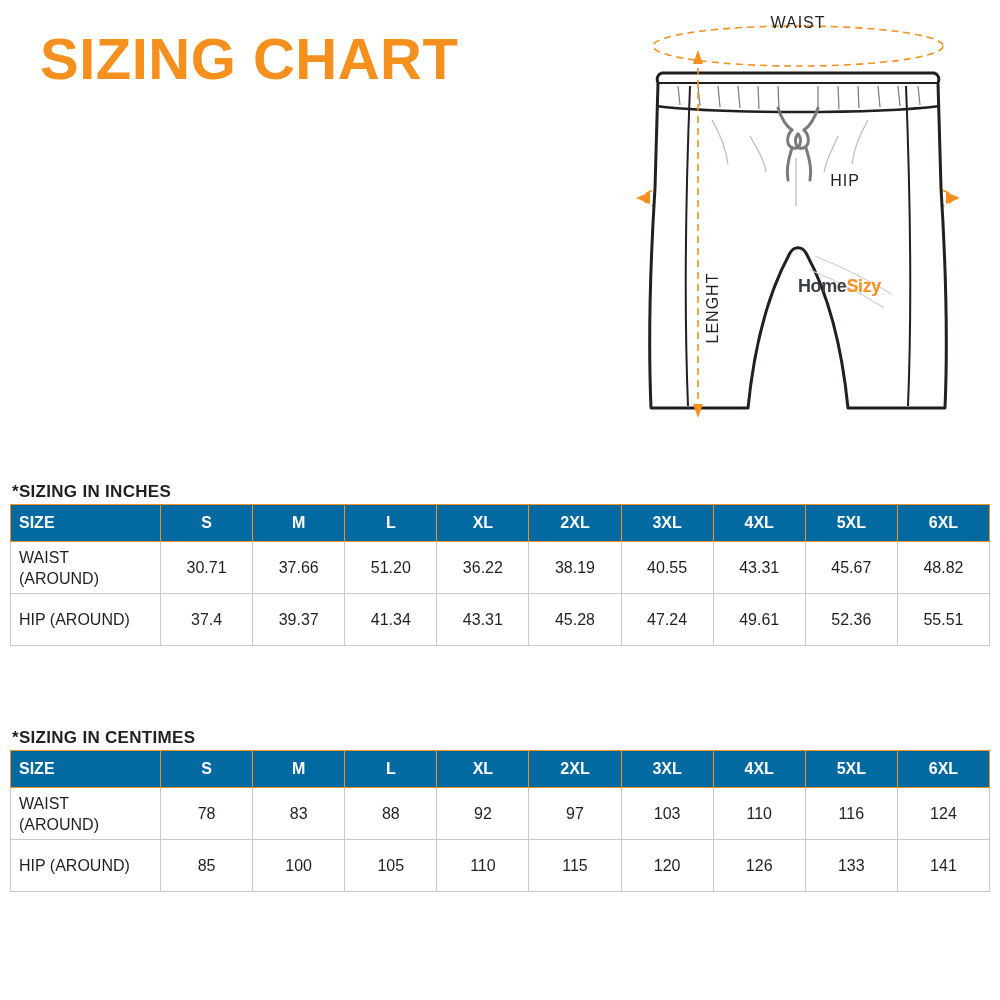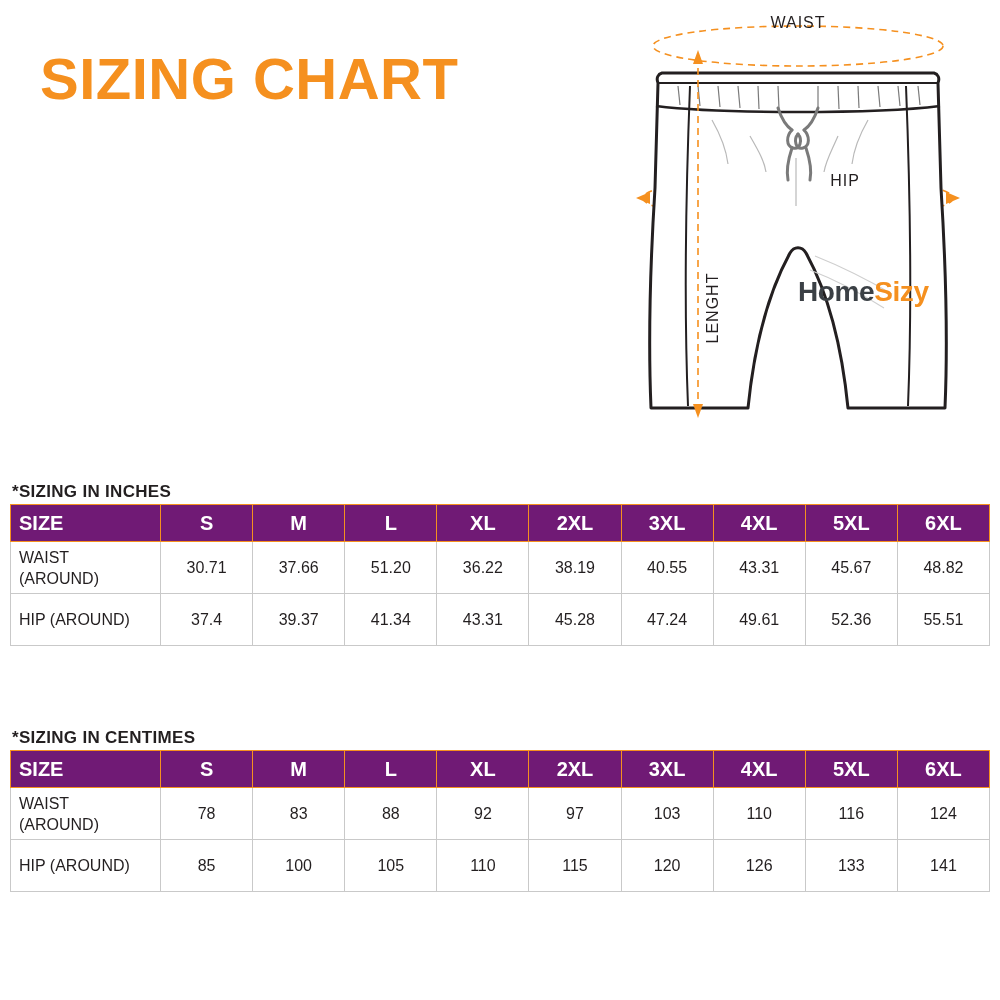--- a/index.html
+++ b/index.html
@@ -24,21 +24,21 @@
     width: 560px;
   }
   .title-line {
     font-size: 58px;
     line-height: 58px;
     font-weight: bold;
     color: #F5901F;
     letter-spacing: 0.5px;
   }
   .title-line.second {
-    margin-top: 24px;
+    margin-top: 4px;
   }
   .subtitle {
     margin-top: 22px;
     font-size: 19px;
     line-height: 27px;
     color: #231f20;
     max-width: 520px;
   }
 
   
@@ -49,21 +49,21 @@
     width: 400px;
     height: 440px;
   }
   .illustration svg {
     display: block;
   }
   .brand {
     position: absolute;
     left: 198px;
     top: 268px;
-    font-size: 28px;
+    font-size: 18px;
     font-weight: bold;
     letter-spacing: -0.4px;
   }
   .brand .home { color: #3b4045; }
   .brand .sizy { color: #F5901F; }
 
   
   .section-label {
     position: absolute;
     left: 12px;
@@ -89,26 +89,26 @@
 
   table.size-table th,
   table.size-table td {
     border: 1px solid #c9c9c9;
     text-align: center;
     font-size: 16px;
     color: #231f20;
     height: 28px;
   }
   table.size-table thead th {
-    background: #701a75;
+    background: #0369a1;
     color: #ffffff;
     font-weight: bold;
     border: 1px solid #F5901F;
     height: 34px;
-    font-size: 20px;
+    font-size: 16px;
   }
   table.size-table thead th.first {
     text-align: left;
     padding-left: 8px;
   }
   table.size-table td.rowhead {
     text-align: left;
     padding-left: 8px;
     font-size: 16px;
     line-height: 21px;

